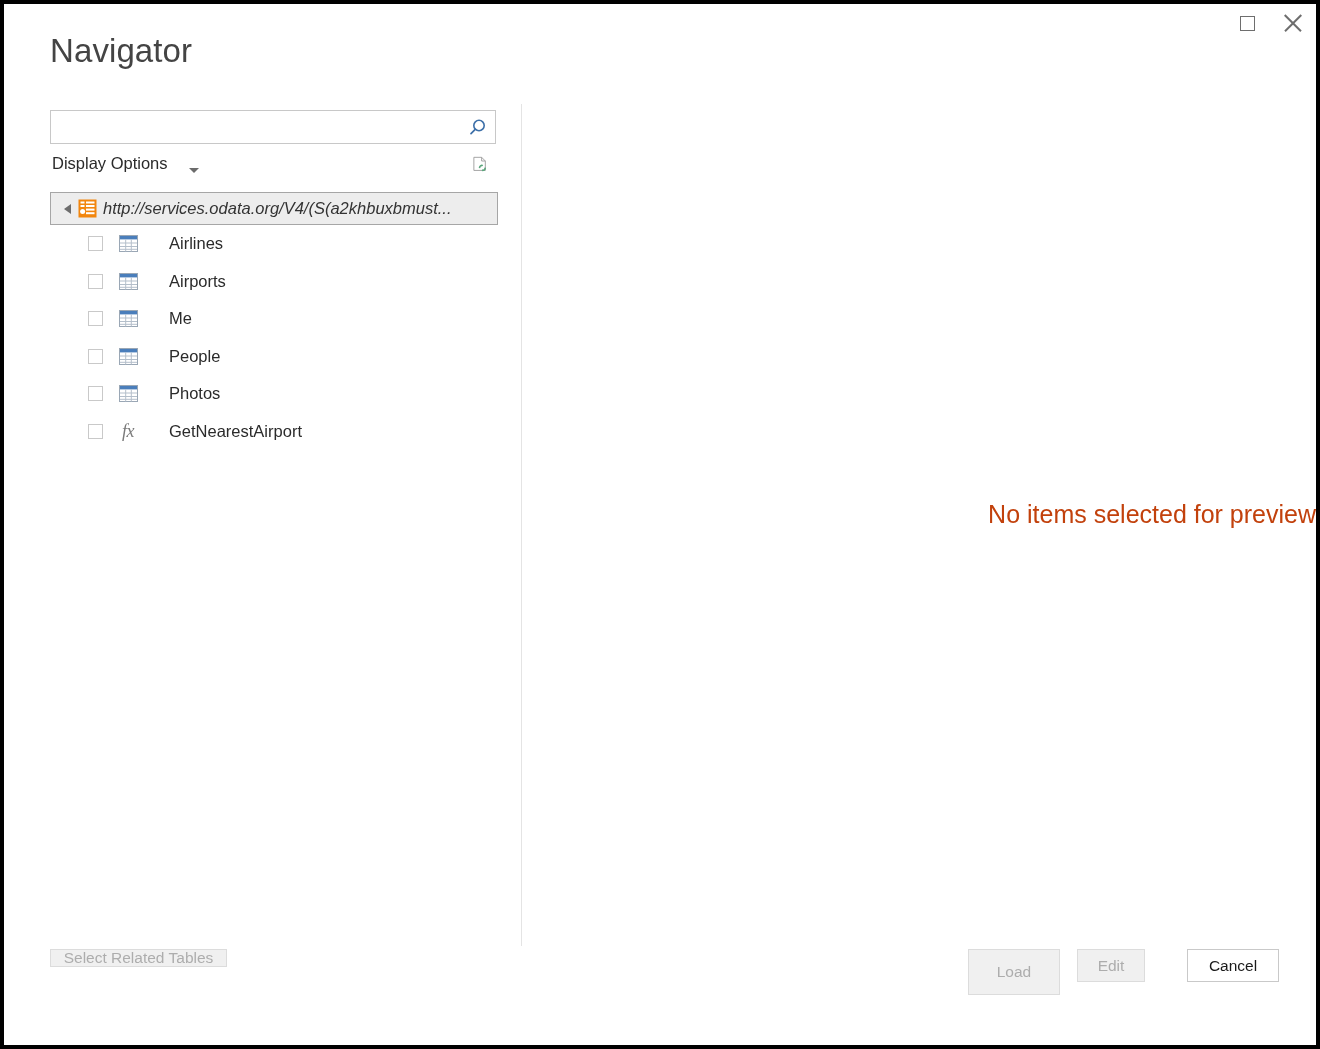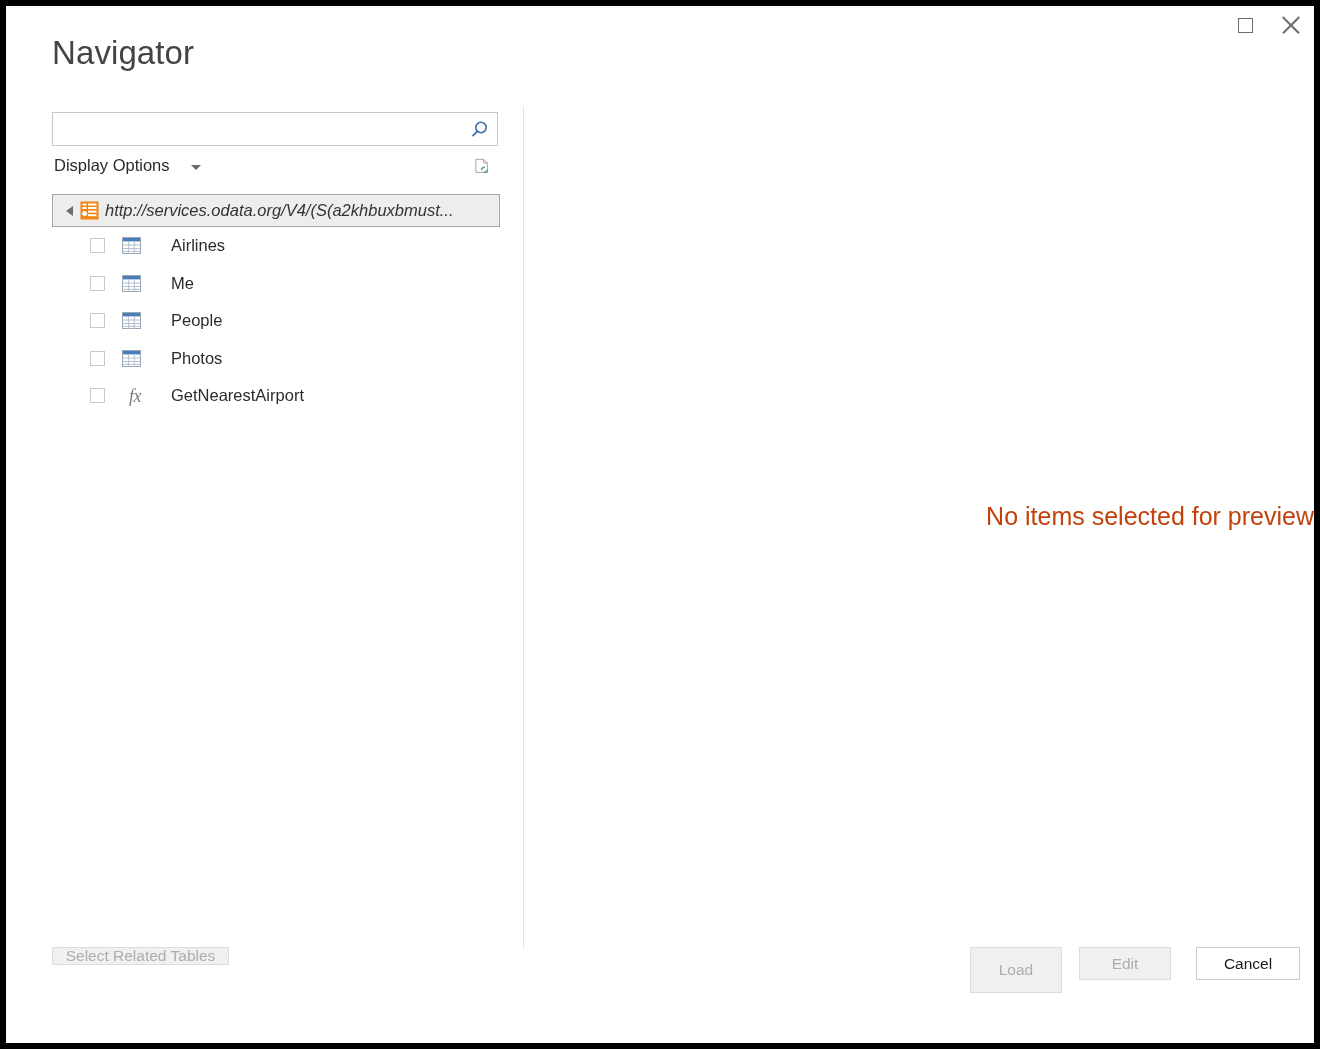--- a/index.html
+++ b/index.html
@@ -11,21 +11,21 @@
     font-family: "Liberation Sans", sans-serif;
     -webkit-font-smoothing: antialiased;
   }
 
   .window {
     position: relative;
     width: 1320px;
     height: 1049px;
     box-sizing: border-box;
     background: #ffffff;
-    border: 6px solid #000000;
+    border: 4px solid #000000;
     overflow: hidden;
   }
 
   
   .titlebar {
     position: absolute;
     top: 0; left: 0; right: 0;
     height: 92px;
   }
   .win-buttons {
@@ -126,21 +126,21 @@
 
   .display-options-row {
     position: absolute;
     left: 46px;
     top: 56px;
     width: 446px;
     height: 30px;
   }
   .display-options {
     display: inline-flex;
-    align-items: center;
+    align-items: flex-end;
     gap: 21px;
     cursor: default;
     padding: 2px 2px;
   }
   .display-options-label {
     font-size: 16.5px;
     color: #2b2b2b;
   }
   .caret-down {
     width: 0; height: 0;
@@ -217,21 +217,21 @@
     border: 1.5px solid #c9c9c9;
     background: #ffffff;
     flex: 0 0 auto;
     cursor: default;
   }
   .child-icon {
     width: 22px;
     margin-left: 14px;
     display: flex;
     align-items: center;
-    justify-content: flex-end;
+    justify-content: center;
     flex: 0 0 auto;
   }
   .child-label {
     margin-left: 30px;
     font-size: 16.5px;
     color: #2b2b2b;
     white-space: nowrap;
   }
 
   
@@ -313,30 +313,29 @@
     position: absolute;
     left: 964px;
     top: 14px;
     width: 92px;
     height: 46px;
   }
   .btn-edit {
     position: absolute;
     left: 1073px;
     top: 14px;
+    width: 68px;
+    height: 33px;
+  }
+  .btn-cancel {
+    position: absolute;
+    left: 1183px;
+    top: 14px;
     width: 92px;
     height: 33px;
-  }
-  .btn-cancel {
-    position: absolute;
-    left: 1183px;
-    top: 14px;
-    width: 104px;
-    height: 33px;
-    margin-left: 7px;
   }
 </style>
 </head>
 <body>
 
 <div class="window">
 
   <div class="titlebar">
     <div class="win-buttons">
       <button class="win-btn">
@@ -412,20 +411,35 @@
               <line x1="1" y1="8.0" x2="18" y2="8.0" stroke="#b4bfcb" stroke-width="1"></line>
               <line x1="1" y1="11.5" x2="18" y2="11.5" stroke="#b4bfcb" stroke-width="1"></line>
               <line x1="1" y1="14.3" x2="18" y2="14.3" stroke="#b4bfcb" stroke-width="1"></line>
               <line x1="6.7" y1="4.4" x2="6.7" y2="16.5" stroke="#b4bfcb" stroke-width="1"></line>
               <line x1="12.3" y1="4.4" x2="12.3" y2="16.5" stroke="#b4bfcb" stroke-width="1"></line>
             </svg>
           </span>
           <span class="child-label">Airlines</span>
         </div>
 
+        <div class="tree-child-row">
+          <span class="chk"></span>
+          <span class="child-icon">
+            <svg class="tbl-ico" width="19" height="17" viewBox="0 0 19 17">
+              <rect x="0.5" y="0.5" width="18" height="16" fill="#ffffff" stroke="#9aa7b5" stroke-width="1"></rect>
+              <rect x="1" y="1" width="17" height="3.4" fill="#4A7EBB"></rect>
+              <line x1="1" y1="8.0" x2="18" y2="8.0" stroke="#b4bfcb" stroke-width="1"></line>
+              <line x1="1" y1="11.5" x2="18" y2="11.5" stroke="#b4bfcb" stroke-width="1"></line>
+              <line x1="1" y1="14.3" x2="18" y2="14.3" stroke="#b4bfcb" stroke-width="1"></line>
+              <line x1="6.7" y1="4.4" x2="6.7" y2="16.5" stroke="#b4bfcb" stroke-width="1"></line>
+              <line x1="12.3" y1="4.4" x2="12.3" y2="16.5" stroke="#b4bfcb" stroke-width="1"></line>
+            </svg>
+          </span>
+          <span class="child-label">Airports</span>
+        </div>
 
         <div class="tree-child-row">
           <span class="chk"></span>
           <span class="child-icon">
             <svg class="tbl-ico" width="19" height="17" viewBox="0 0 19 17">
               <rect x="0.5" y="0.5" width="18" height="16" fill="#ffffff" stroke="#9aa7b5" stroke-width="1"></rect>
               <rect x="1" y="1" width="17" height="3.4" fill="#4A7EBB"></rect>
               <line x1="1" y1="8.0" x2="18" y2="8.0" stroke="#b4bfcb" stroke-width="1"></line>
               <line x1="1" y1="11.5" x2="18" y2="11.5" stroke="#b4bfcb" stroke-width="1"></line>
               <line x1="1" y1="14.3" x2="18" y2="14.3" stroke="#b4bfcb" stroke-width="1"></line>

